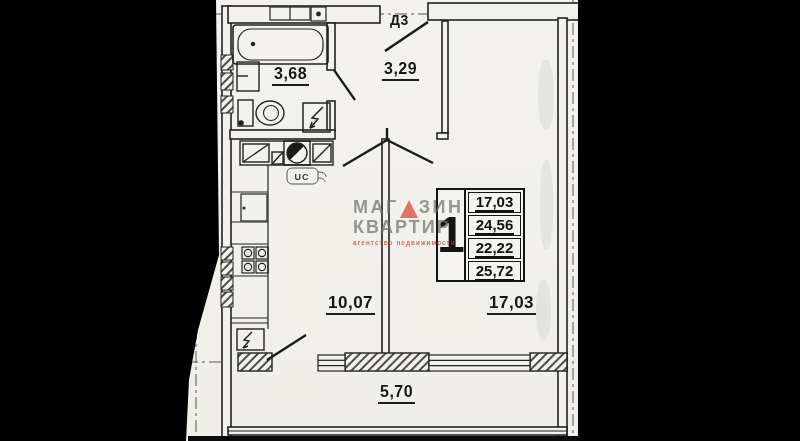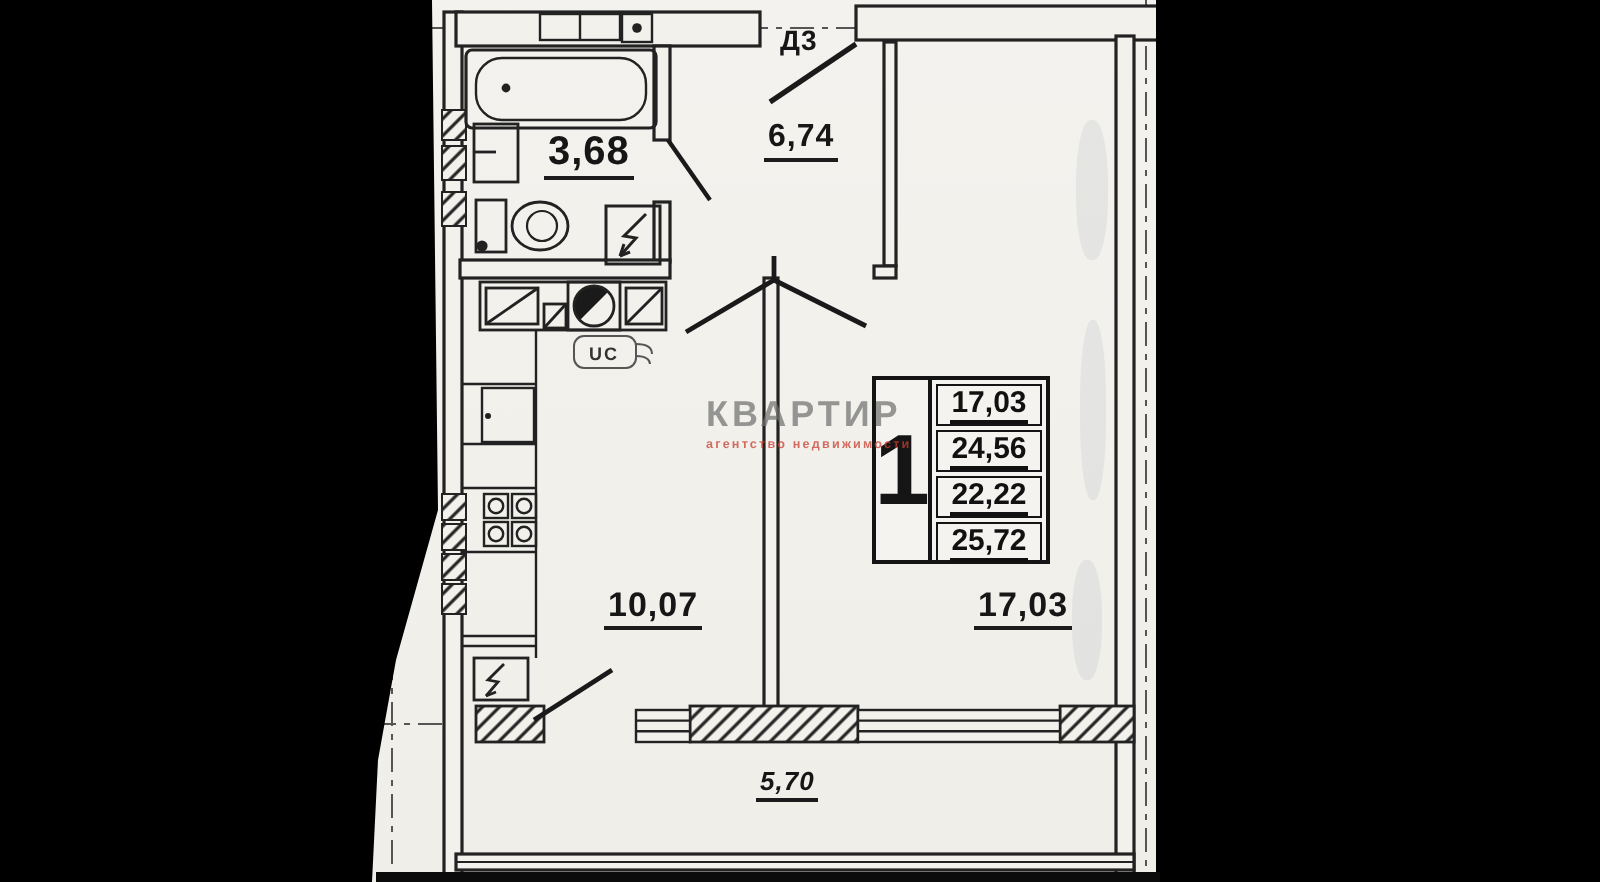--- a/index.html
+++ b/index.html
@@ -185,25 +185,25 @@
     <polygon points="0,0 30,0 33,255 12,330 3,380 0,441" fill="#000"></polygon>
     <rect x="392" y="0" width="2" height="441" fill="#000"></rect>
     <rect x="2" y="436" width="392" height="5" fill="#0b0b0b"></rect>
   </svg>
 
   <div class="ghost" style="left:352px;top:60px;width:16px;height:70px;"></div>
   <div class="ghost" style="left:354px;top:160px;width:13px;height:90px;"></div>
   <div class="ghost" style="left:350px;top:280px;width:15px;height:60px;"></div>
 
   <div class="lbl d3" style="left:204px;top:13px;text-align:right;">Д3</div>
-  <div class="lbl area" style="left:86px;top:66px;font-size:20px;">3,68</div>
-  <div class="lbl area" style="left:196px;top:61px;font-size:16px;">6,74</div>
-  <div class="lbl area" style="left:116px;top:294px;font-size:17px;">10,07</div>
+  <div class="lbl area" style="left:86px;top:66px;font-size:16px;">3,68</div>
+  <div class="lbl area" style="left:196px;top:61px;font-size:16px;">3,29</div>
+  <div class="lbl area" style="left:140px;top:294px;font-size:17px;">10,07</div>
   <div class="lbl area" style="left:301px;top:294px;font-size:17px;">17,03</div>
-  <div class="lbl area" style="left:192px;top:384px;font-size:13px;font-style:italic;">5,70</div>
+  <div class="lbl area" style="left:192px;top:384px;font-size:16px;">5,70</div>
 
   <div class="atable">
     <div class="tleft">
       <span>1</span>
     </div>
     <div class="tright">
       <div class="tcell">
           <span class="tval">17,03</span>
         </div>
       <div class="tcell">
@@ -212,17 +212,22 @@
       <div class="tcell">
           <span class="tval">22,22</span>
         </div>
       <div class="tcell">
           <span class="tval">25,72</span>
         </div>
     </div>
   </div>
 
   <div class="wm">
+    <div class="wm1">
+      <span>МАГ</span>
+        <span class="tri"></span>
+        <span>ЗИН</span>
+    </div>
     <div class="wm2">КВАРТИР</div>
     <div class="wm3">агентство недвижимости</div>
   </div>
 
 </div>
 
 </body></html>

